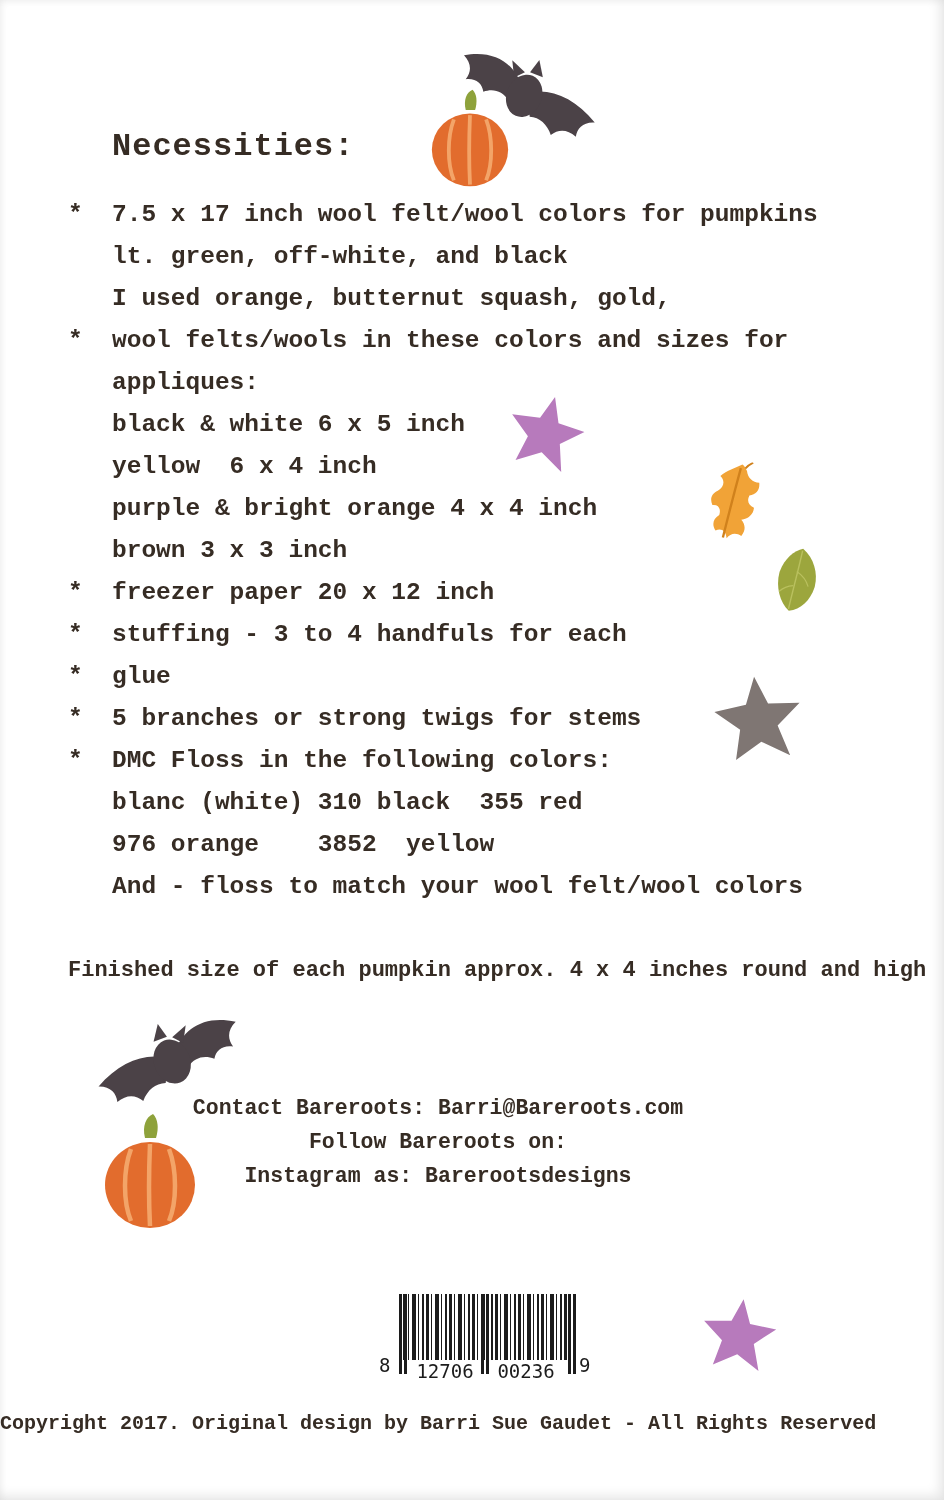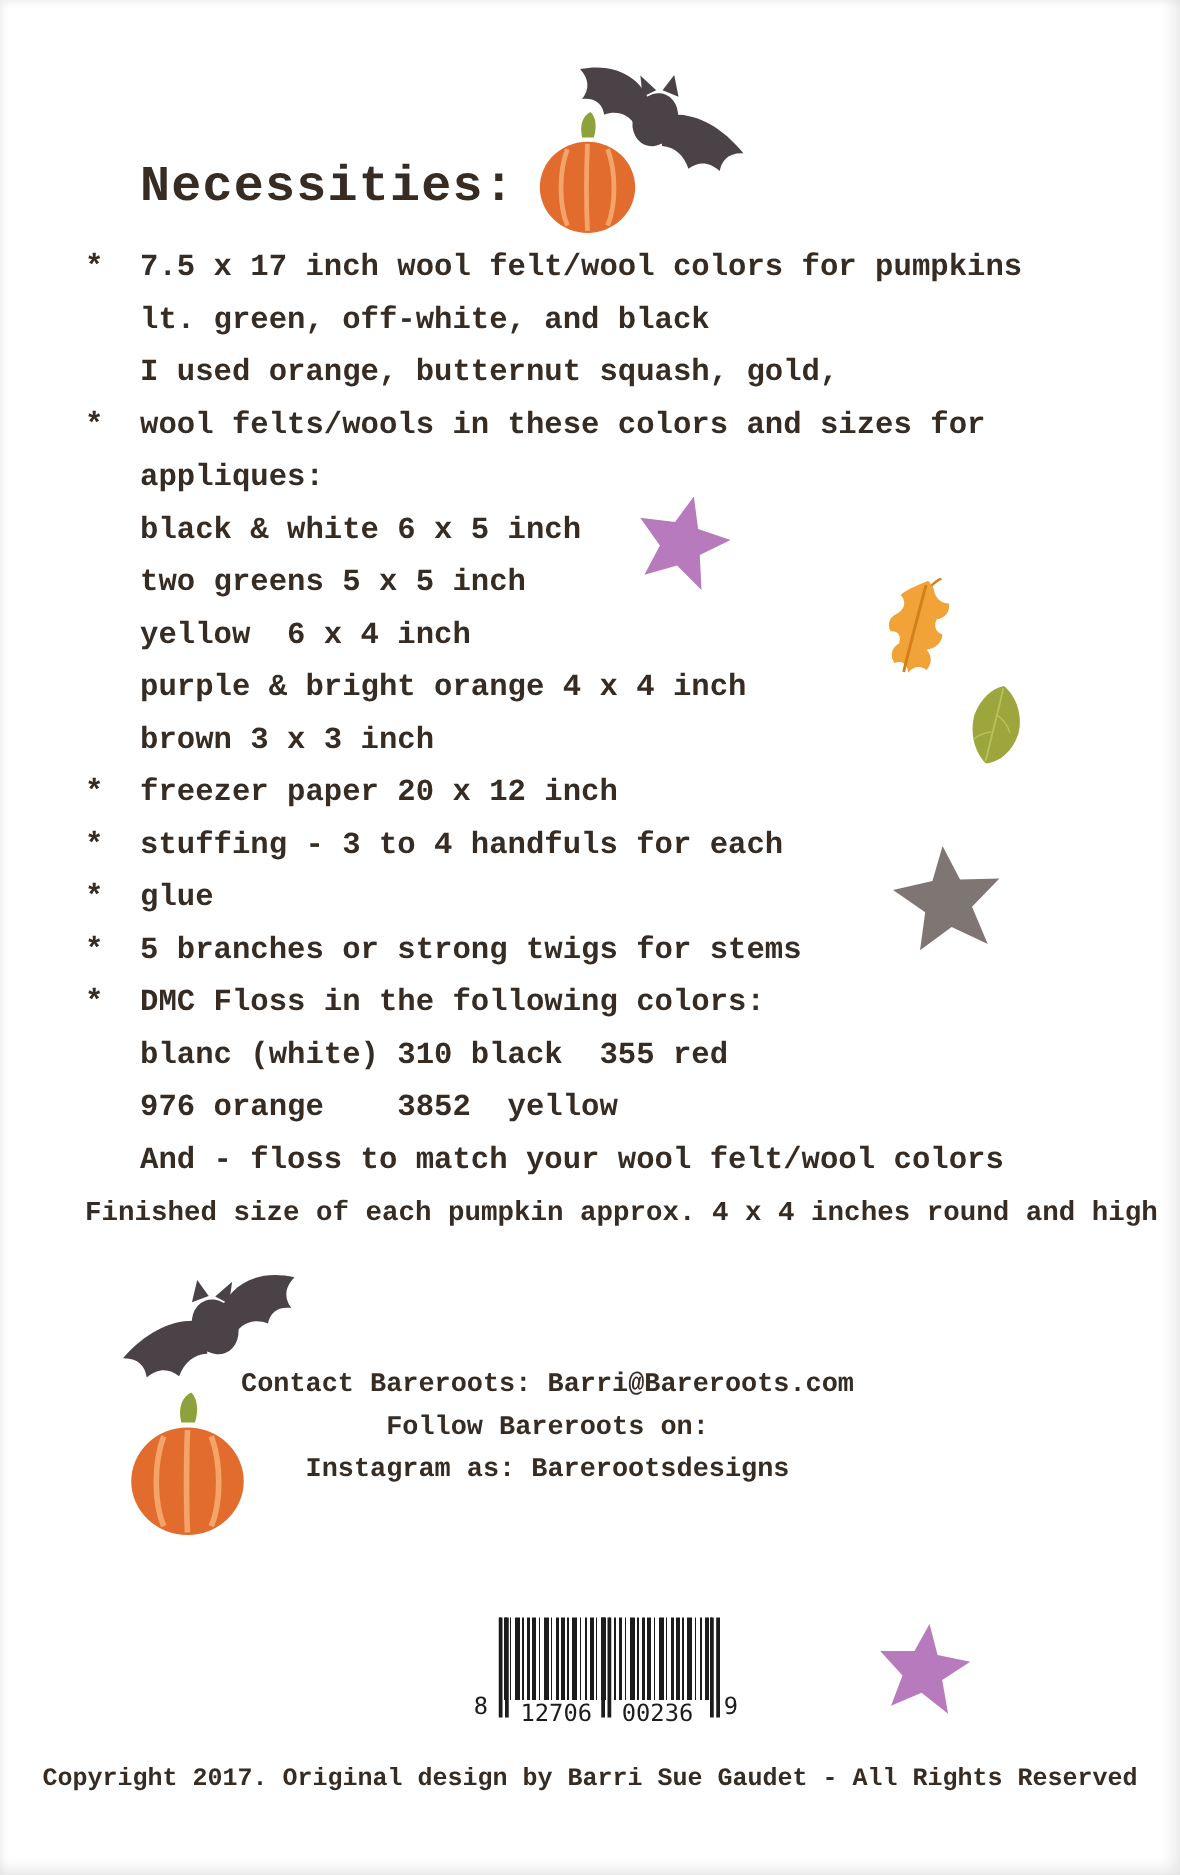--- a/index.html
+++ b/index.html
@@ -8,42 +8,42 @@
     width:944px; height:1500px;
     margin:0 auto;
     background:#ffffff;
     overflow:hidden;
     font-family:"Liberation Mono","DejaVu Sans Mono",monospace;
     color:var(--text,#362c24);
     box-shadow: inset -4px -4px 12px rgba(0,0,0,0.10), inset 2px 2px 6px rgba(0,0,0,0.04);
   }
   .title {
     position:absolute; left:112px; top:128px;
-    font-size:40px; font-weight:bold; letter-spacing:1px;
+    font-size:32px; font-weight:bold; letter-spacing:1px;
     white-space:pre;
   }
   .necessities {
     position:absolute; left:68px; top:194px; width:850px;
     font-size:24.5px; font-weight:bold; line-height:42px;
   }
   .nec-line { display:flex; }
   .nec-line .bullet { width:44px; flex:0 0 44px; white-space:pre; }
   .nec-line .txt { white-space:pre; }
   .finished-note {
     position:absolute; left:68px; top:958px;
     font-size:22px; font-weight:bold; white-space:pre;
   }
   .contact {
     position:absolute; left:0; top:1091px; width:876px;
     text-align:center; font-size:21.5px; font-weight:bold; line-height:34px;
   }
   .contact div { white-space:pre; }
   .copyright {
     position:absolute; left:0; top:1412px; width:944px;
-    text-align:center; font-size:20px; font-weight:bold; white-space:pre;
+    font-size:20px; font-weight:bold; white-space:pre;
   }
   .deco { position:absolute; }
   
   .barcode { position:absolute; left:383px; top:1294px; width:215px; height:96px; }
   .barcode .bars {
     position:absolute; left:16px; top:0; width:174px; height:66px;
     background:repeating-linear-gradient(90deg,
       var(--barcode,#1c1c1c) 0 2px, #fff 2px 4px,
       var(--barcode,#1c1c1c) 4px 7px, #fff 7px 9px,
       var(--barcode,#1c1c1c) 9px 10px, #fff 10px 13px,
@@ -102,21 +102,20 @@
     <div class="nec-line">
         <span class="bullet"></span>
         <span class="txt">appliques:</span>
       </div>
     <div class="nec-line">
         <span class="bullet"></span>
         <span class="txt">black &amp; white 6 x 5 inch</span>
       </div>
     <div class="nec-line">
         <span class="bullet"></span>
-        <span class="txt">two greens 5 x 5 inch</span>
       </div>
     <div class="nec-line">
         <span class="bullet"></span>
         <span class="txt">yellow  6 x 4 inch</span>
       </div>
     <div class="nec-line">
         <span class="bullet"></span>
         <span class="txt">purple &amp; bright orange 4 x 4 inch</span>
       </div>
     <div class="nec-line">

